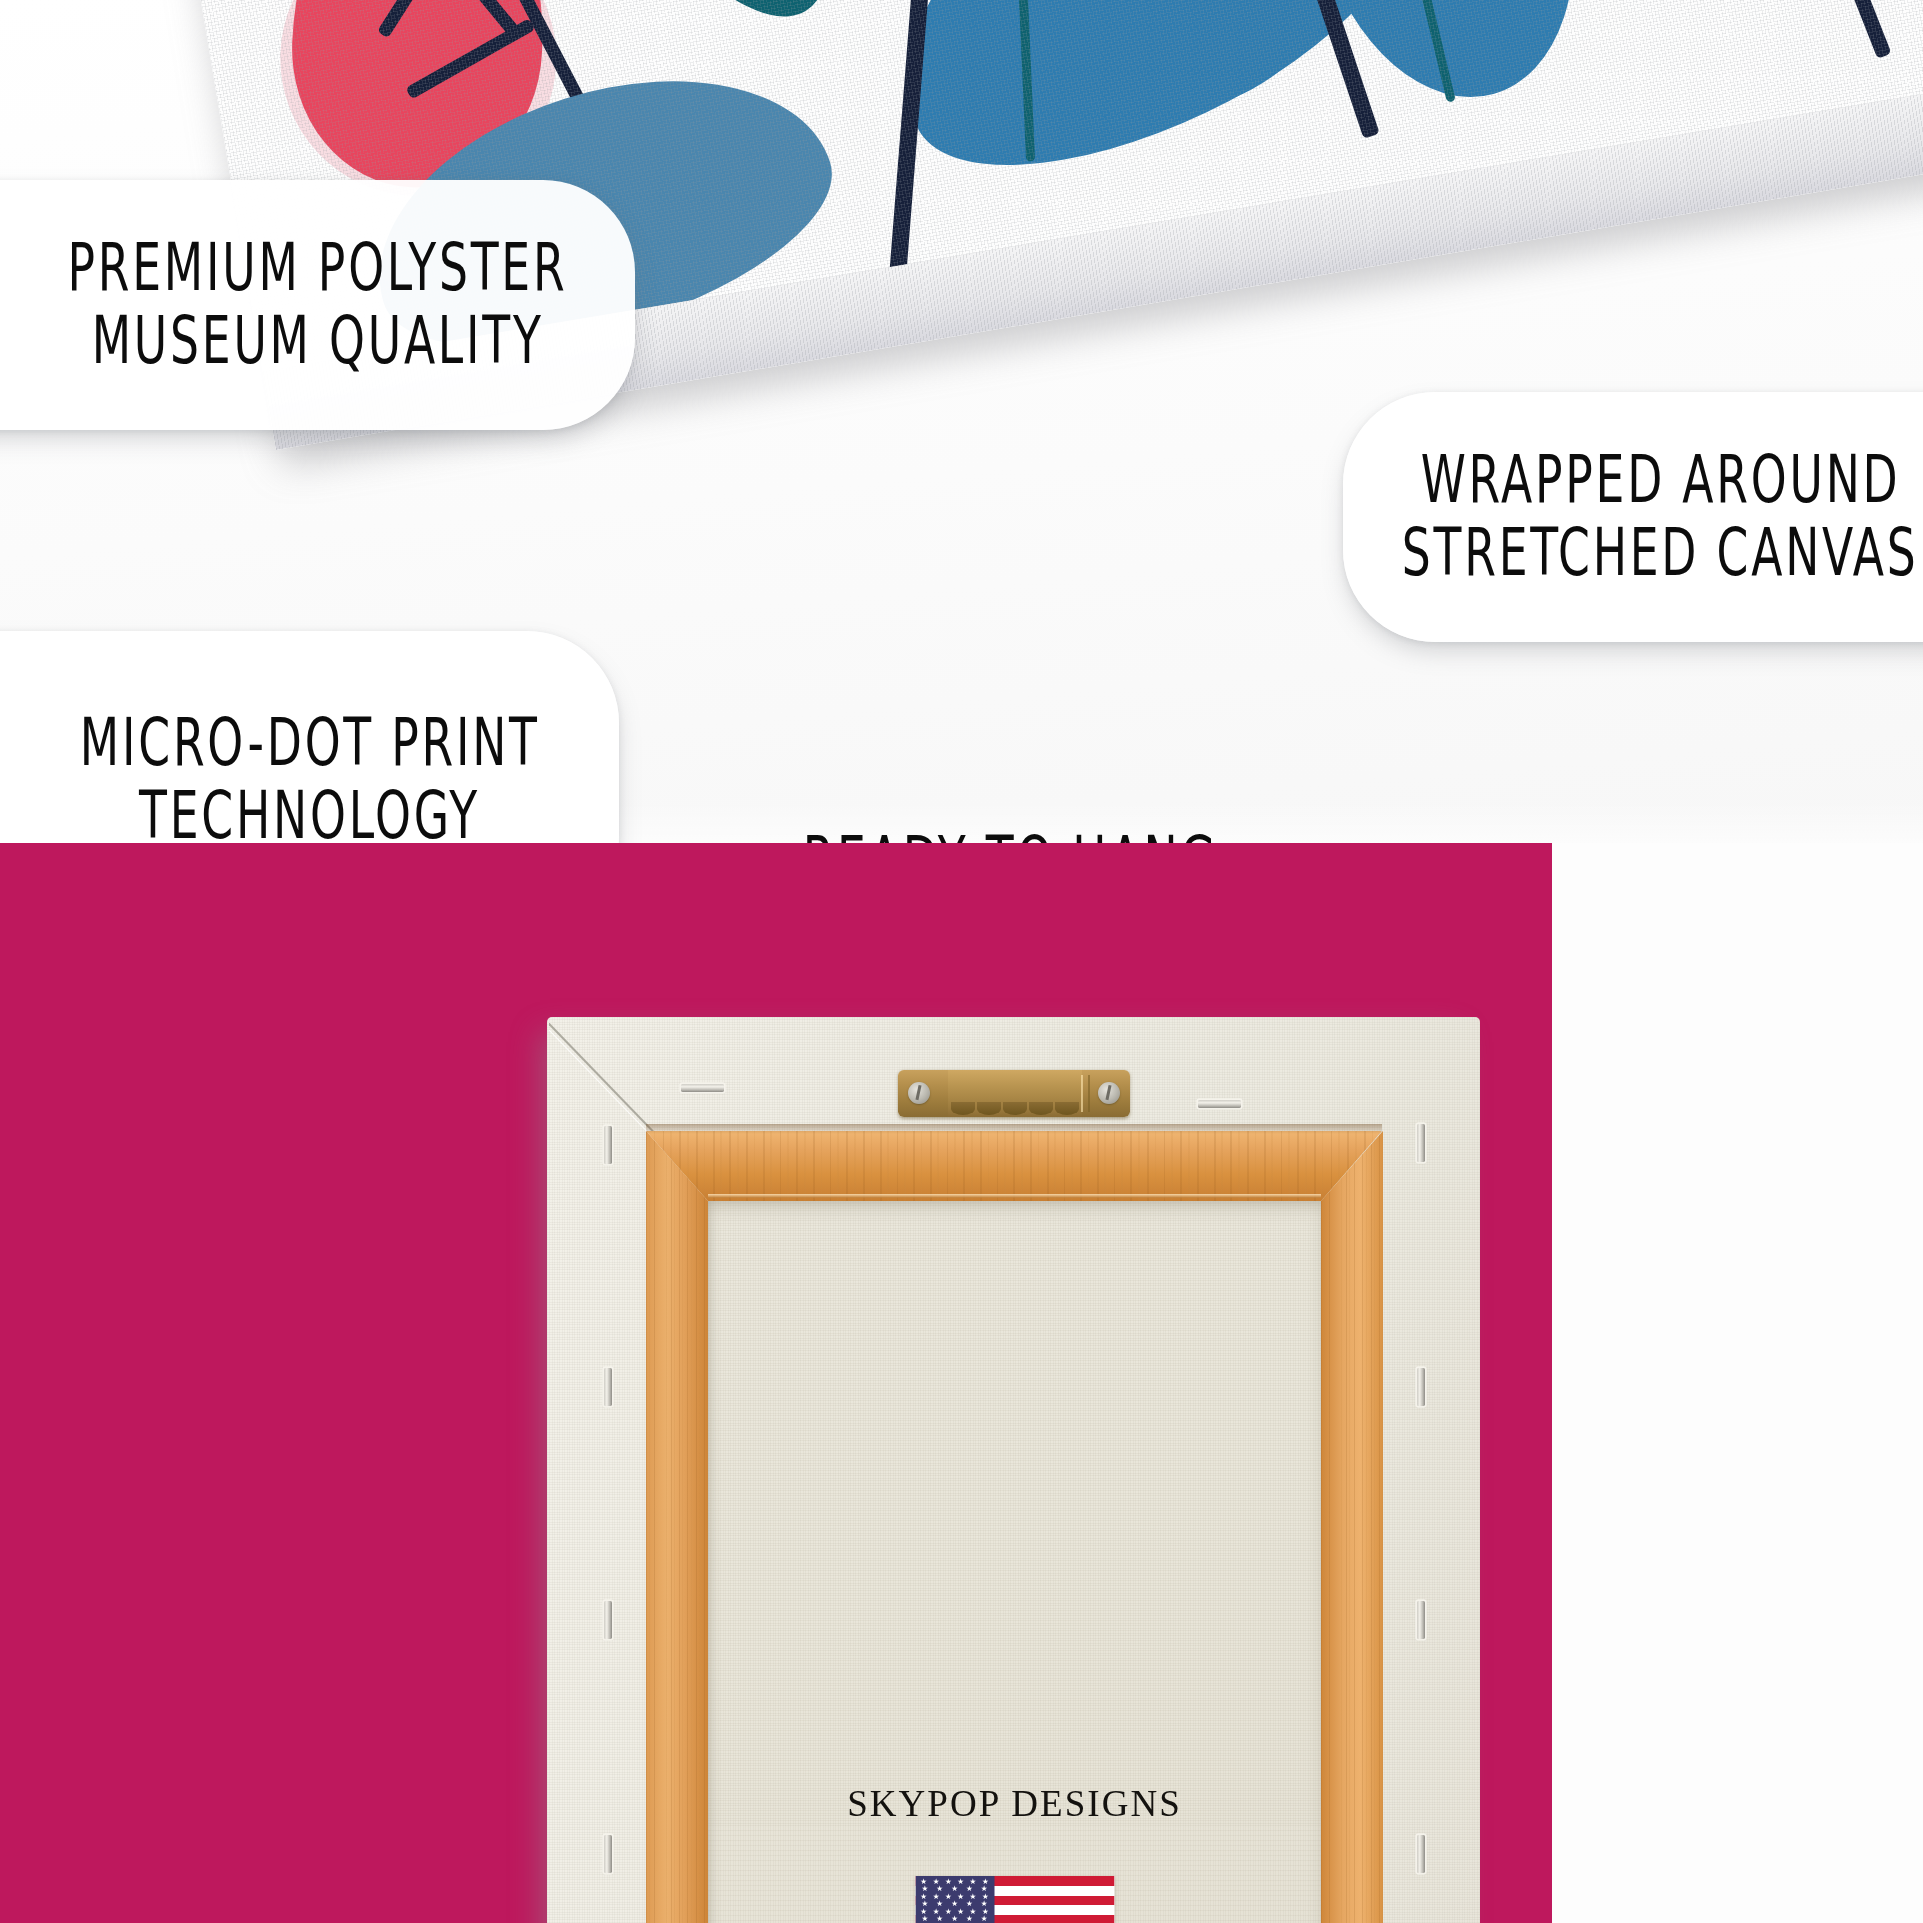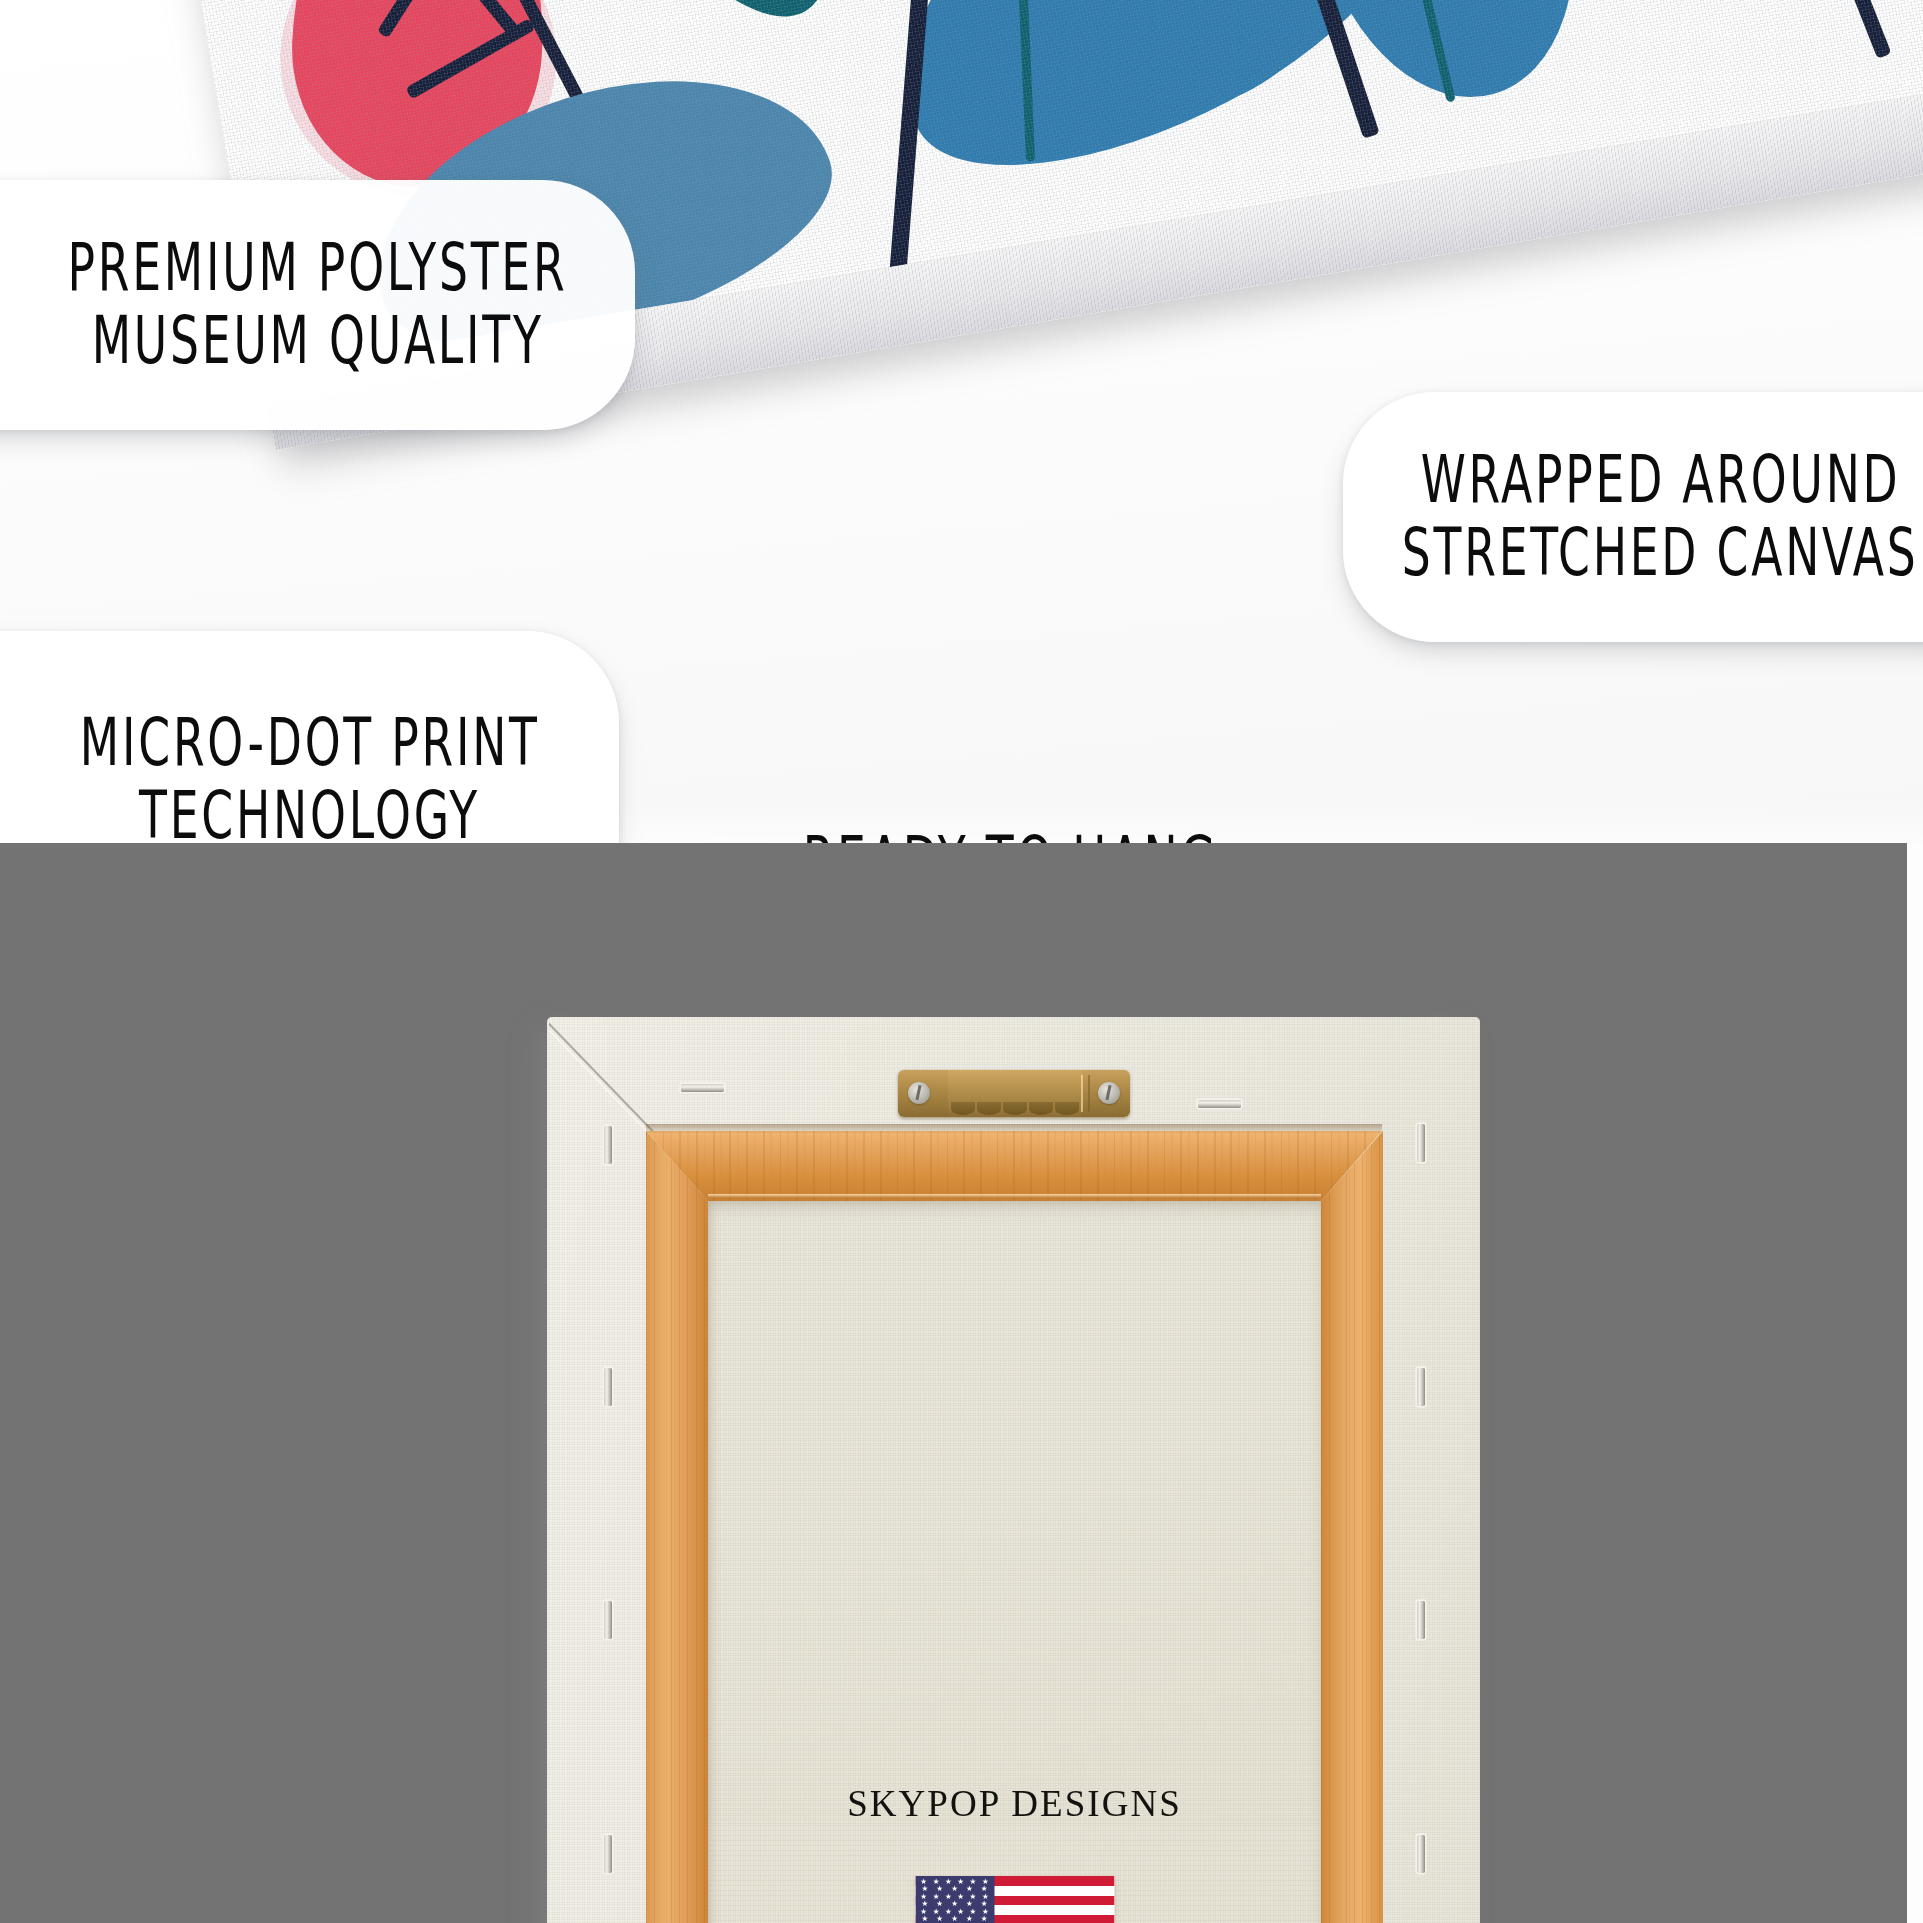--- a/index.html
+++ b/index.html
@@ -105,21 +105,21 @@
     display:flex;flex-direction:column;align-items:center;text-align:center;
   }
   #label-ready .ln{
     font-family:"Liberation Sans Narrow","DejaVu Sans Condensed","Liberation Sans", sans-serif;
     font-stretch:condensed;
     font-size:65px;color:#0c0c0c;letter-spacing:.055em;line-height:1.17;
     white-space:nowrap;transform:scaleX(.78);transform-origin:center;
   }
 
   
-  .photo-bottom{position:absolute;left:0;top:843px;width:1907px;height:1080px;background:#737373;overflow:hidden;}
+  .photo-bottom{position:absolute;left:0;top:843px;width:1552px;height:1080px;background:#be185d;overflow:hidden;}
 
   .canvas-back{
     position:absolute;left:547px;top:174px;width:933px;height:968px;
     background:linear-gradient(100deg,#f3f1e9 0%,#efede4 30%,#eceae0 70%,#e8e5da 100%);
     border-radius:5px 5px 0 0;
     box-shadow:-13.4px 8.3px 28px -6.7px rgba(140,140,145,.42);
   }
   .cb-tex{
     position:absolute;inset:0;border-radius:5px 5px 0 0;
     background-image:

